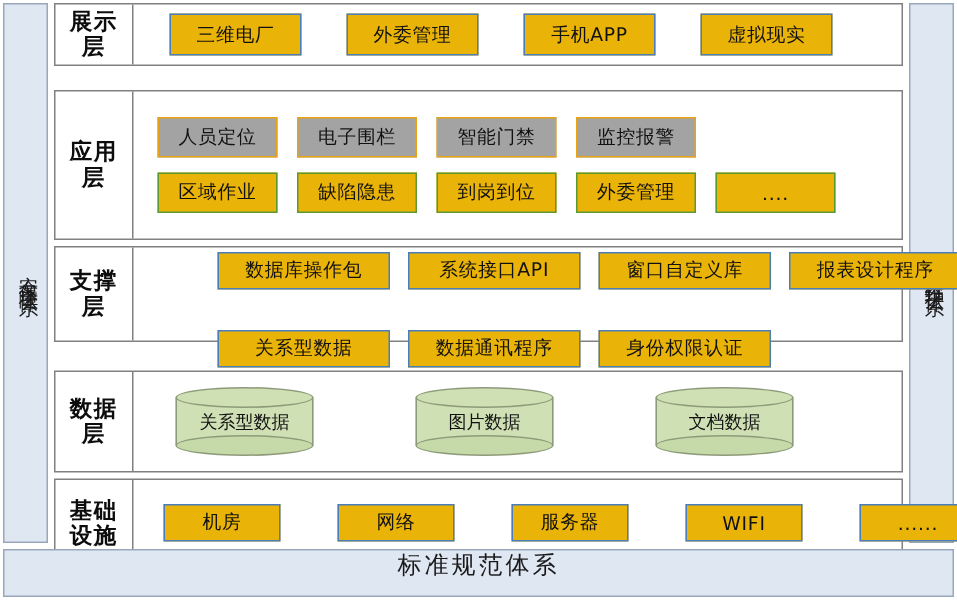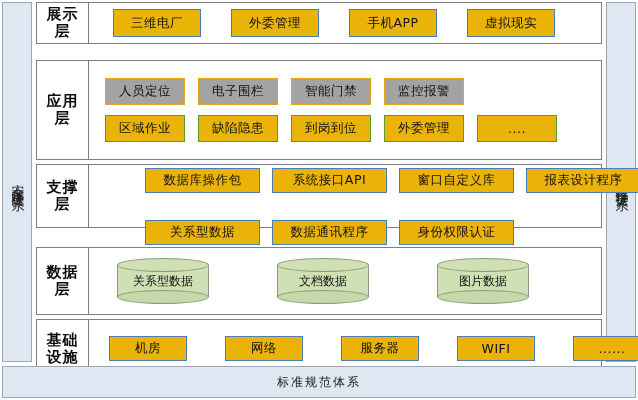--- a/index.html
+++ b/index.html
@@ -48,23 +48,22 @@
   #bottom-band {
     position: absolute;
     left: 2px;
     top: 366px;
     width: 634px;
     height: 32px;
     box-sizing: border-box;
     background: #dfe7f3;
     border: 1px solid #9aa7bb;
     display: flex;
-    align-items: center;
-    justify-content: center;
-    font-size: 12px;
+    justify-content: center;
+    font-size: 16px;
     color: #1a1a1a;
     letter-spacing: 2px;
   }
 
   
   .layer {
     position: absolute;
     left: 36px;
     width: 566px;
     box-sizing: border-box;
@@ -275,27 +274,27 @@
         <div class="cyl">
           <div class="body"></div>
           <div class="bottom"></div>
           <div class="top"></div>
           <div class="cyl-label">关系型数据</div>
         </div>
         <div class="cyl">
           <div class="body"></div>
           <div class="bottom"></div>
           <div class="top"></div>
-          <div class="cyl-label">文档数据</div>
+          <div class="cyl-label">图片数据</div>
         </div>
         <div class="cyl">
           <div class="body"></div>
           <div class="bottom"></div>
           <div class="top"></div>
-          <div class="cyl-label">图片数据</div>
+          <div class="cyl-label">文档数据</div>
         </div>
       </div>
     </div>
   </div>
 
   <div class="layer" id="layer-infra">
     <div class="layer-label">
       <span class="lbl two-per-line">基础设施</span>
     </div>
     <div class="layer-body">

